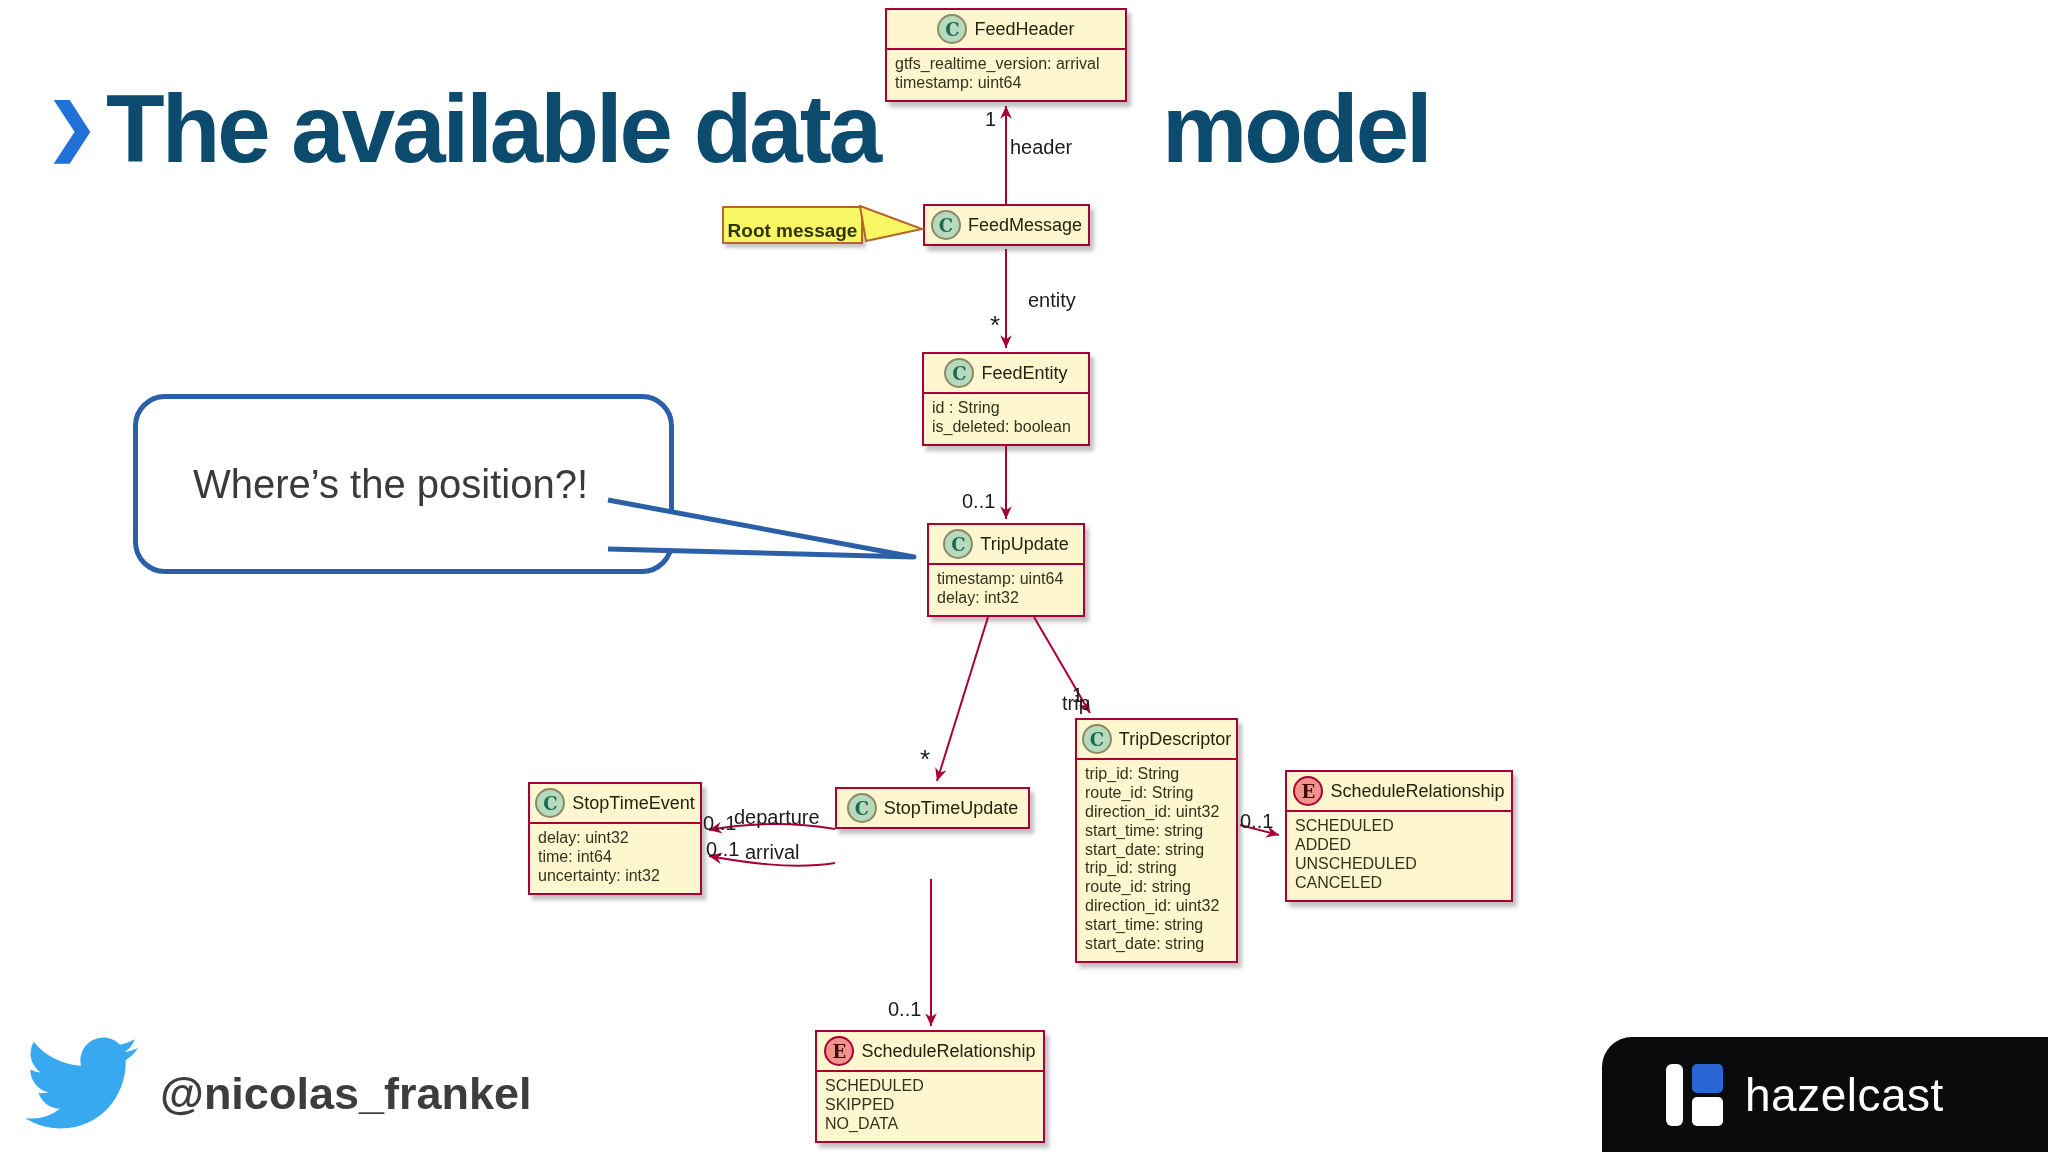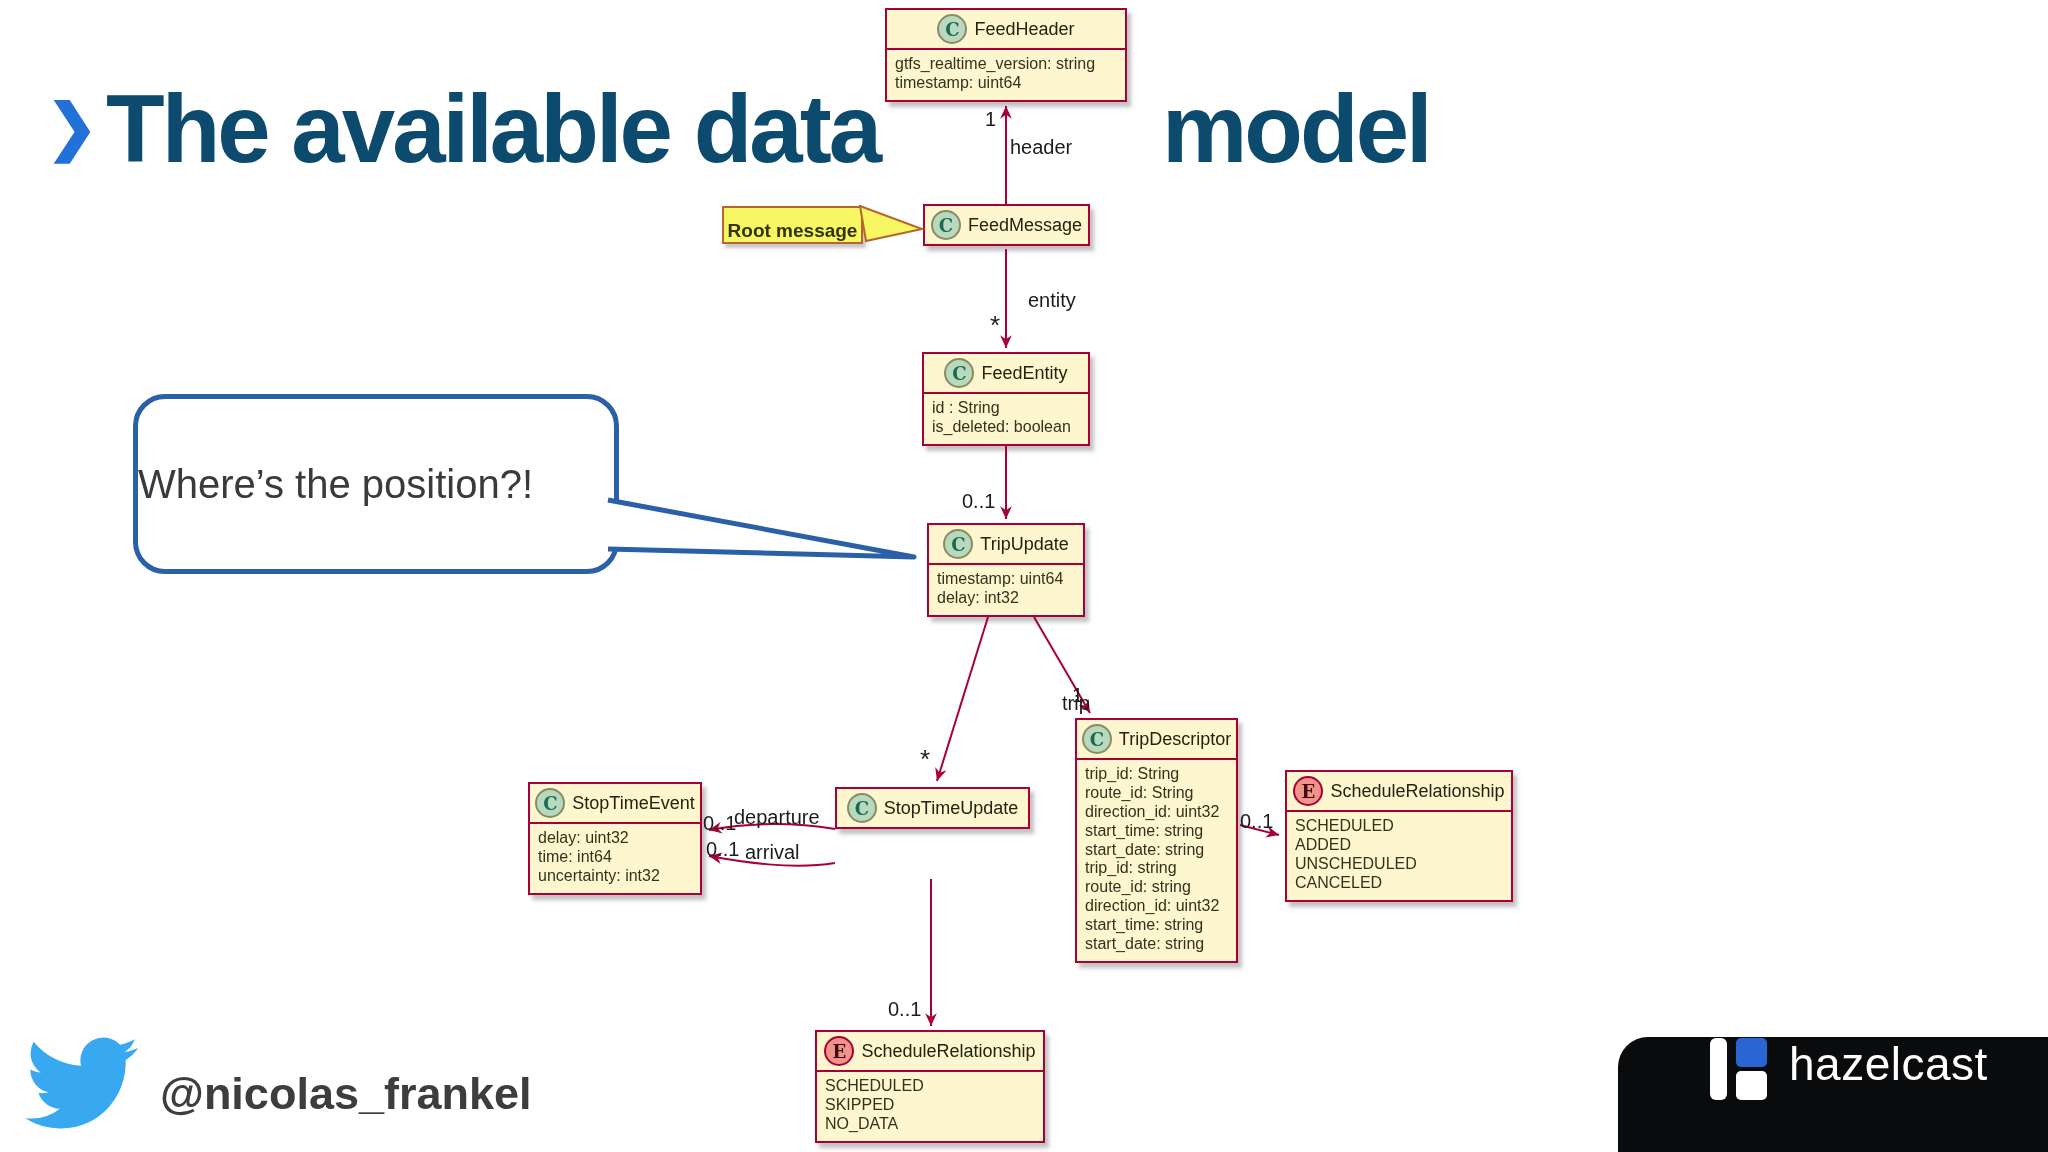--- a/index.html
+++ b/index.html
@@ -39,56 +39,56 @@
     position:absolute;left:722px;top:206px;width:141px;height:38px;z-index:2;
     background:#f7f663;border:2px solid #b5652d;box-sizing:border-box;
     display:flex;align-items:flex-end;justify-content:center;
     font-size:19px;font-weight:bold;color:#33330f;
     box-shadow:3px 4px 3px rgba(120,120,120,.4);
   }
   
   .bubble{
     position:absolute;left:133px;top:394px;width:476px;height:170px;z-index:3;
     background:#fff;border:5px solid #2b5fa7;border-radius:32px;
-    display:flex;align-items:center;box-sizing:content-box;
+    display:flex;align-items:center;padding-left:55px;box-sizing:content-box;
   }
   .bubble-text{font-size:40px;color:#3a3a3a;}
   
   .edges{position:absolute;left:0;top:0;z-index:4;pointer-events:none;}
   
   .elabel{position:absolute;z-index:5;font-size:20px;color:#1c1c1c;white-space:nowrap;}
   .elabel.star{font-size:26px;}
   
   .twitter{position:absolute;left:26px;top:1036px;z-index:2;}
   .handle{position:absolute;left:160px;top:1068px;font-size:45px;color:#3d3d3d;z-index:2;font-weight:bold;}
   .hz-box{
     position:absolute;left:1602px;top:1037px;right:0;bottom:0;z-index:2;
     background:#0a0b0d;border-top-left-radius:30px;
-    display:flex;align-items:flex-start;padding-left:92px;box-sizing:border-box;margin-left:16px;
+    display:flex;align-items:center;padding-left:64px;box-sizing:border-box;
   }
   .hz-text{color:#ffffff;font-size:46px;font-weight:500;margin-left:17px;letter-spacing:0.5px;}
 </style>
 </head>
 <body>
 
 <span class="chevron">❯</span>
 <span class="title-part" style="left:106px;">The available data</span>
 <span class="title-part" style="left:1162px;">model</span>
 
 <div class="bubble">
   <span class="bubble-text">Where’s the position?!</span>
 </div>
 
 <div class="uml" style="left:885px;top:8px;width:242px;">
   <div class="uhead">
     <span class="ucircle c">C</span>
     <span class="uname">FeedHeader</span>
   </div>
   <div class="uattrs">
-    <div>gtfs_realtime_version: string</div>
+    <div>gtfs_realtime_version: arrival</div>
     <div>timestamp: uint64</div>
   </div>
 </div>
 
 <div class="uml" style="left:923px;top:204px;width:167px;">
   <div class="uhead">
     <span class="ucircle c">C</span>
     <span class="uname">FeedMessage</span>
   </div>
 </div>

